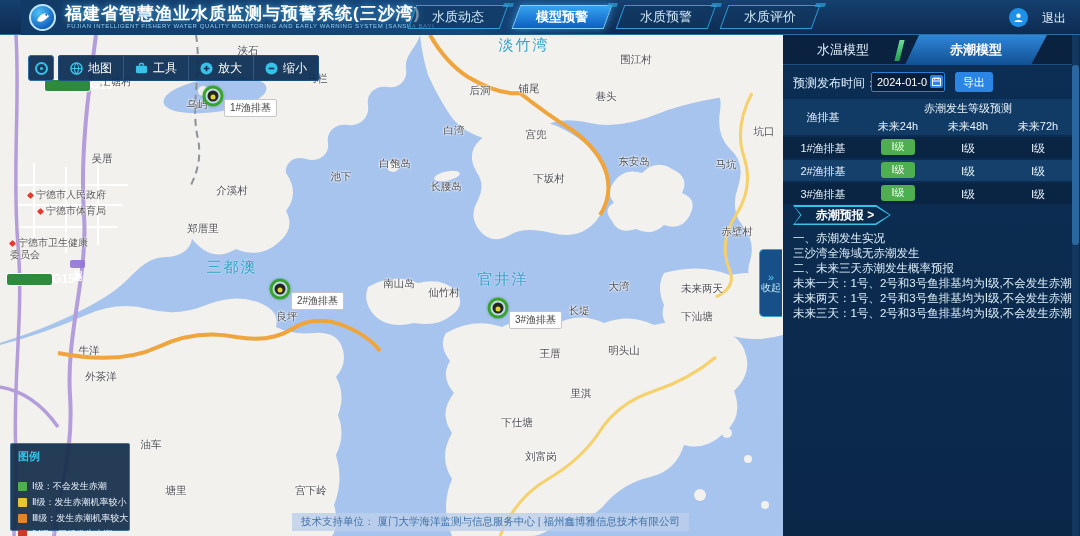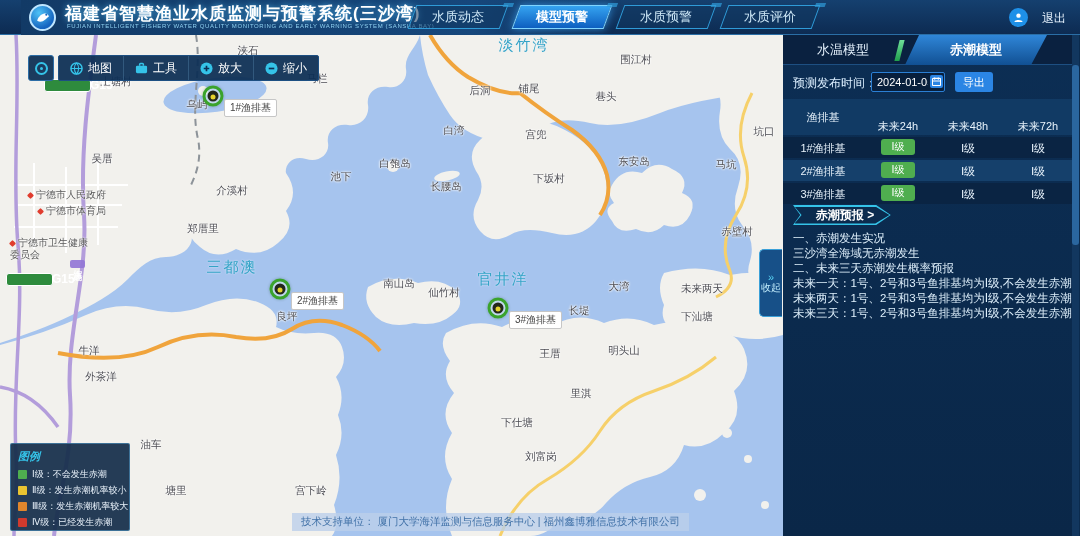--- a/index.html
+++ b/index.html
@@ -67,21 +67,21 @@
     box-shadow:0 0 3px rgba(0,60,0,.3); cursor:pointer; }
   .marker::before { content:""; position:absolute; left:50%; top:50%; width:11px; height:11px;
     margin:-5.5px; background:#23281c; border-radius:50%; }
   .marker::after { content:""; position:absolute; left:50%; top:50%; width:5px; height:5px;
     margin:-2px -2.5px; background:#e5d32e; border-radius:50%; }
   .marker-label { position:absolute; background:#fff; border:1px solid #c6c6c6; border-radius:2px;
     padding:1px 5px; font-size:10px; color:#444; white-space:nowrap; }
 
   .legend { position:absolute; left:10px; top:408px; width:120px; height:88px;
     background:rgba(23,48,77,.94); border:1px solid rgba(90,180,230,.45); border-radius:2px; padding:5px 7px; }
-  .legend-title { color:#35c3e8; font-size:11px; font-weight:bold; margin-bottom:4px;font-style:italic; }
+  .legend-title { color:#35c3e8; font-size:11px; font-weight:bold; margin-bottom:16px; }
   .legend-row { display:flex; align-items:center; gap:5px; margin-top:3px; }
   .legend-swatch { width:9px; height:9px; border-radius:1px; flex:0 0 9px; }
   .legend-text { color:#e8f1fa; font-size:9px; white-space:nowrap; }
 
   .attribution { position:absolute; left:292px; top:478px; padding:2px 9px;
     background:rgba(188,208,234,.8); color:#4272a8; font-size:10.5px; white-space:nowrap; }
 
   
   .collapse-tab { position:absolute; left:759px; top:249px; width:23px; height:68px; z-index:40;
     background:#175088; border:1px solid #3aa0d8; border-right:none; border-radius:5px 0 0 5px;
@@ -355,20 +355,21 @@
         <svg width="9" height="9" viewBox="0 0 10 10">
             <rect x="0.5" y="1.5" width="9" height="8" rx="1" fill="none" stroke="#fff" stroke-width="1.2"></rect>
             <path d="M3,0.5 V3 M7,0.5 V3 M0.5,4.5 H9.5" stroke="#fff" stroke-width="1.2"></path>
           </svg>
       </span>
       <button class="export-btn">导出</button>
     </div>
 
     <div class="t-header-bg"></div>
     <span class="t-cell" style="left:0;top:75px;width:80px">渔排基</span>
+    <span class="t-cell" style="left:80px;top:66px;width:210px">赤潮发生等级预测</span>
     <span class="t-cell" style="left:80px;top:84px;width:70px">未来24h</span>
     <span class="t-cell" style="left:150px;top:84px;width:70px">未来48h</span>
     <span class="t-cell" style="left:220px;top:84px;width:70px">未来72h</span>
 
     <div class="t-row" style="top:102px;background:#0a2443">
       <span class="t-cell" style="left:0;width:80px">1#渔排基</span>
       <span class="t-cell" style="left:80px;width:70px;top:2px"><span class="badge" style="background: rgb(79, 174, 79);">Ⅰ级</span></span>
       <span class="t-cell" style="left:150px;width:70px">Ⅰ级</span>
       <span class="t-cell" style="left:220px;width:70px">Ⅰ级</span>
     </div>

